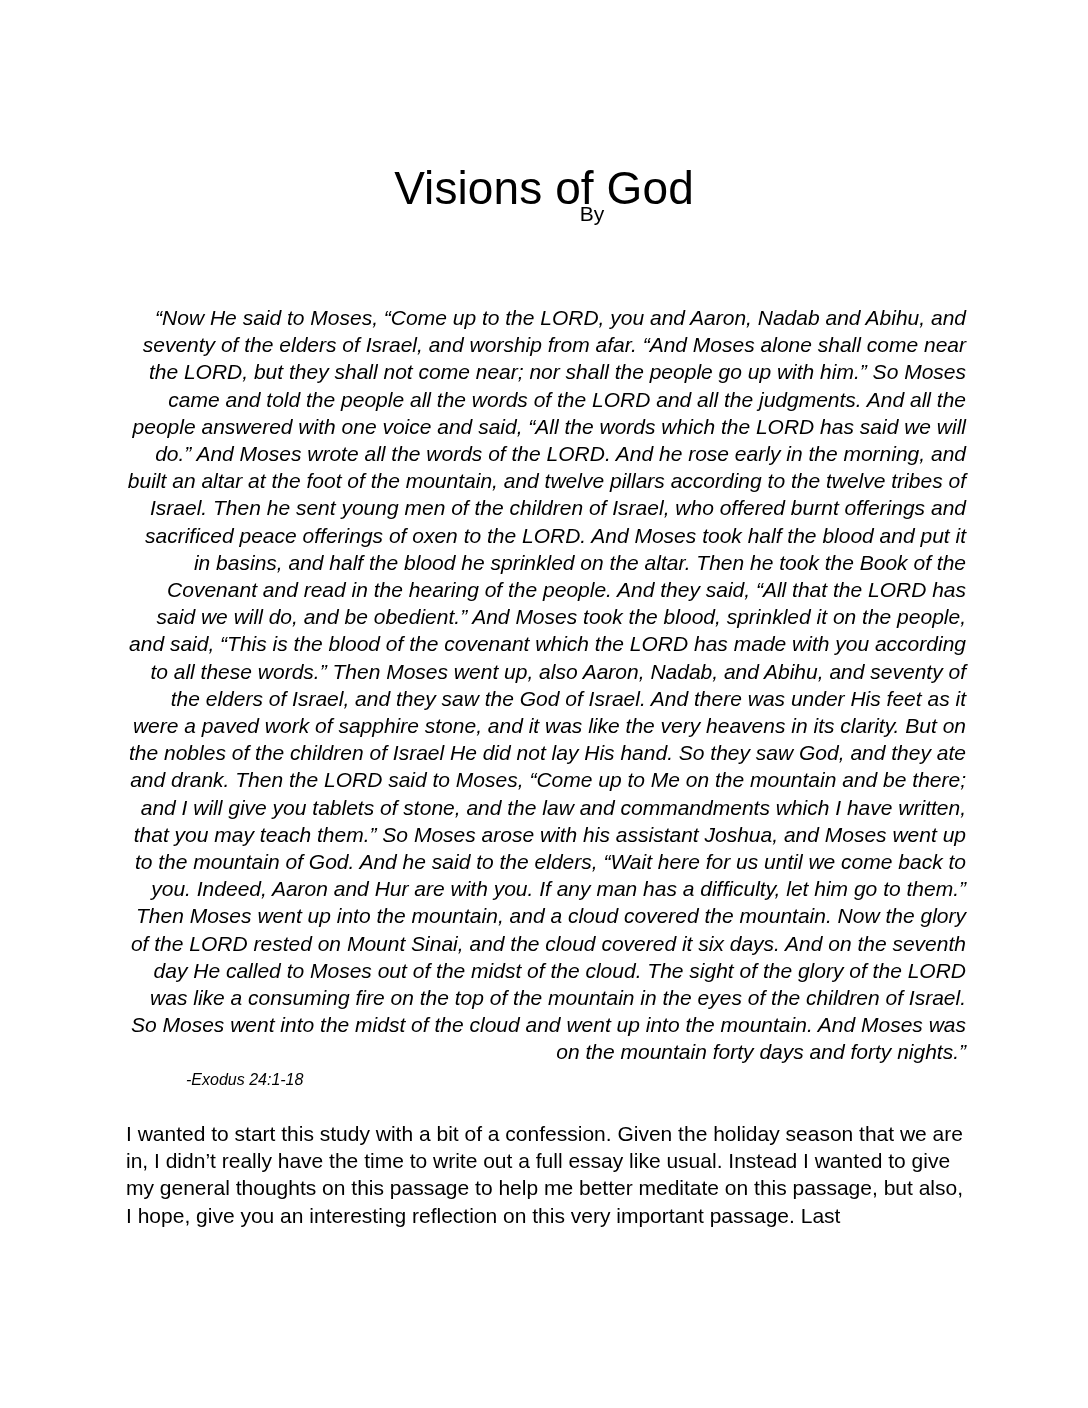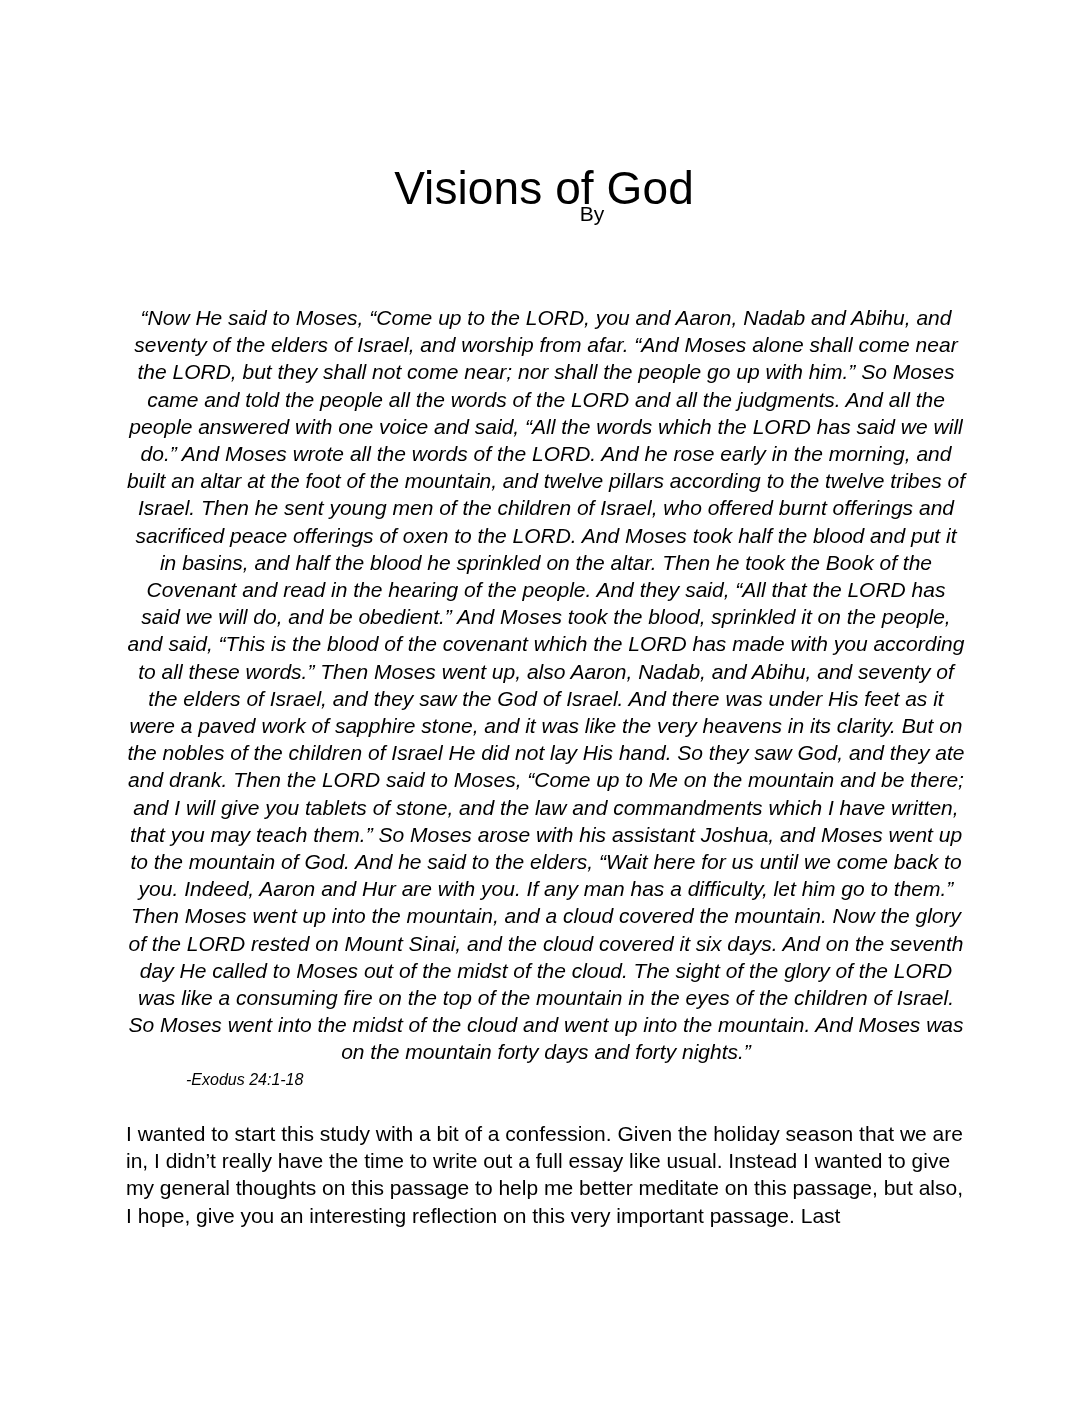--- a/index.html
+++ b/index.html
@@ -54,21 +54,21 @@
     position: absolute;
     left: 126px;
     top: 296px;
     width: 840px;
   }
 
   .scripture {
     font-style: italic;
     font-size: 21px;
     line-height: 27.2px;
-    text-align: center;
+    text-align: right;
     margin: 0;
     hyphens: none;
   }
 
   .citation {
     font-style: italic;
     font-size: 16px;
     line-height: 27.2px;
     margin: 0;
     padding-left: 60px;

